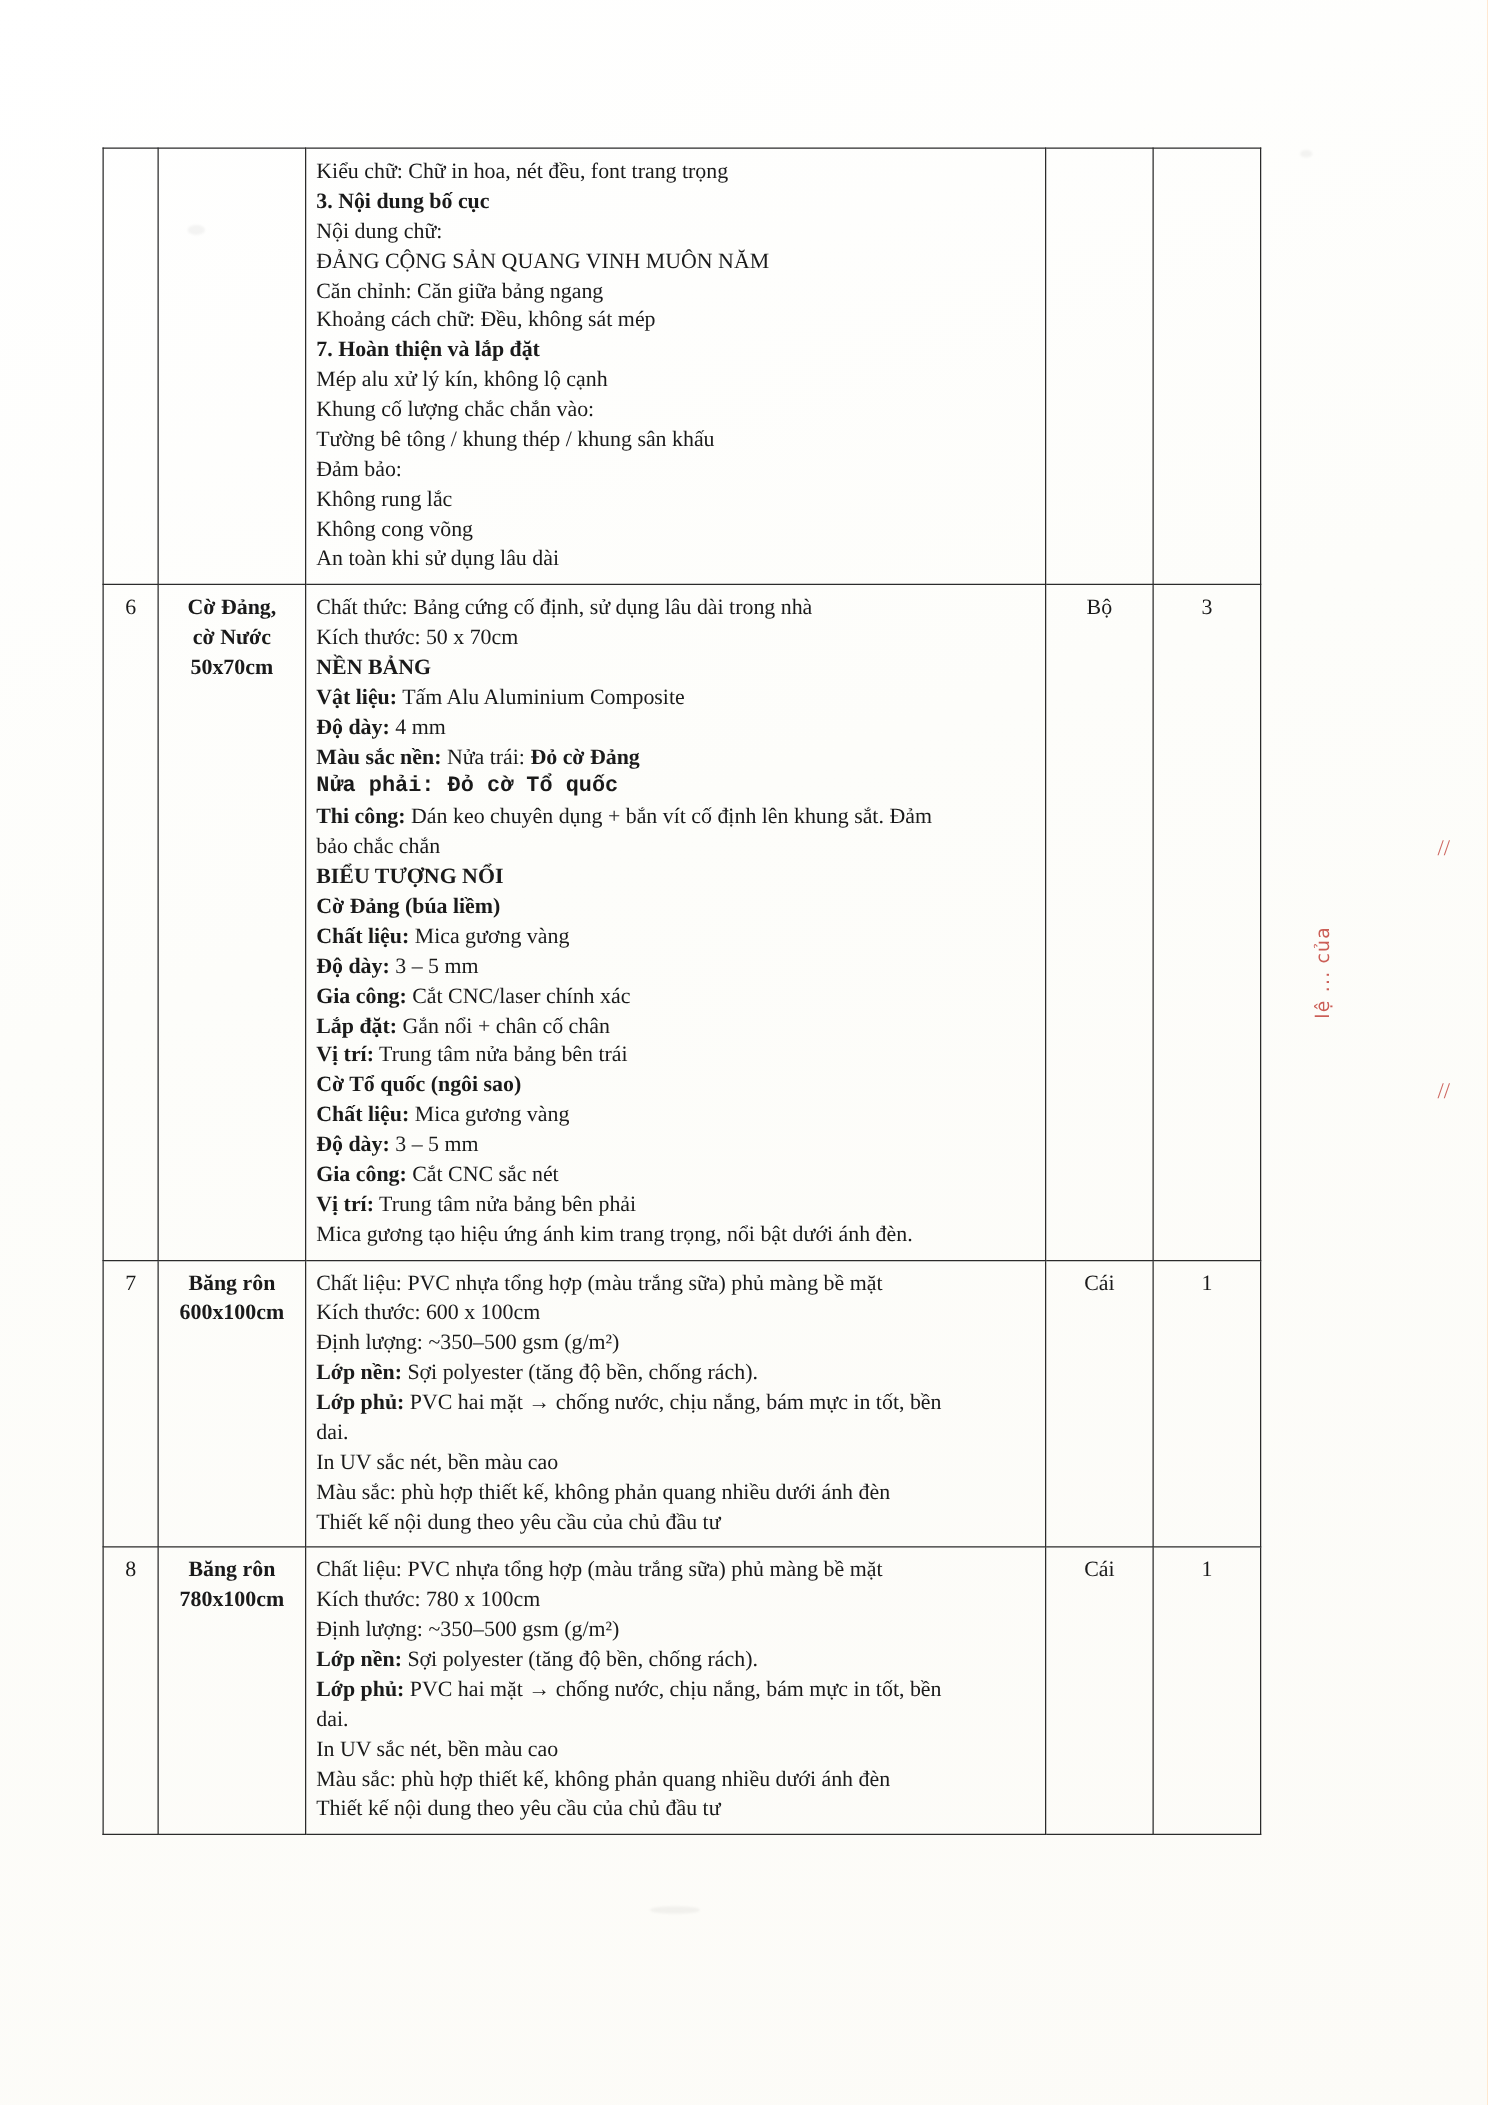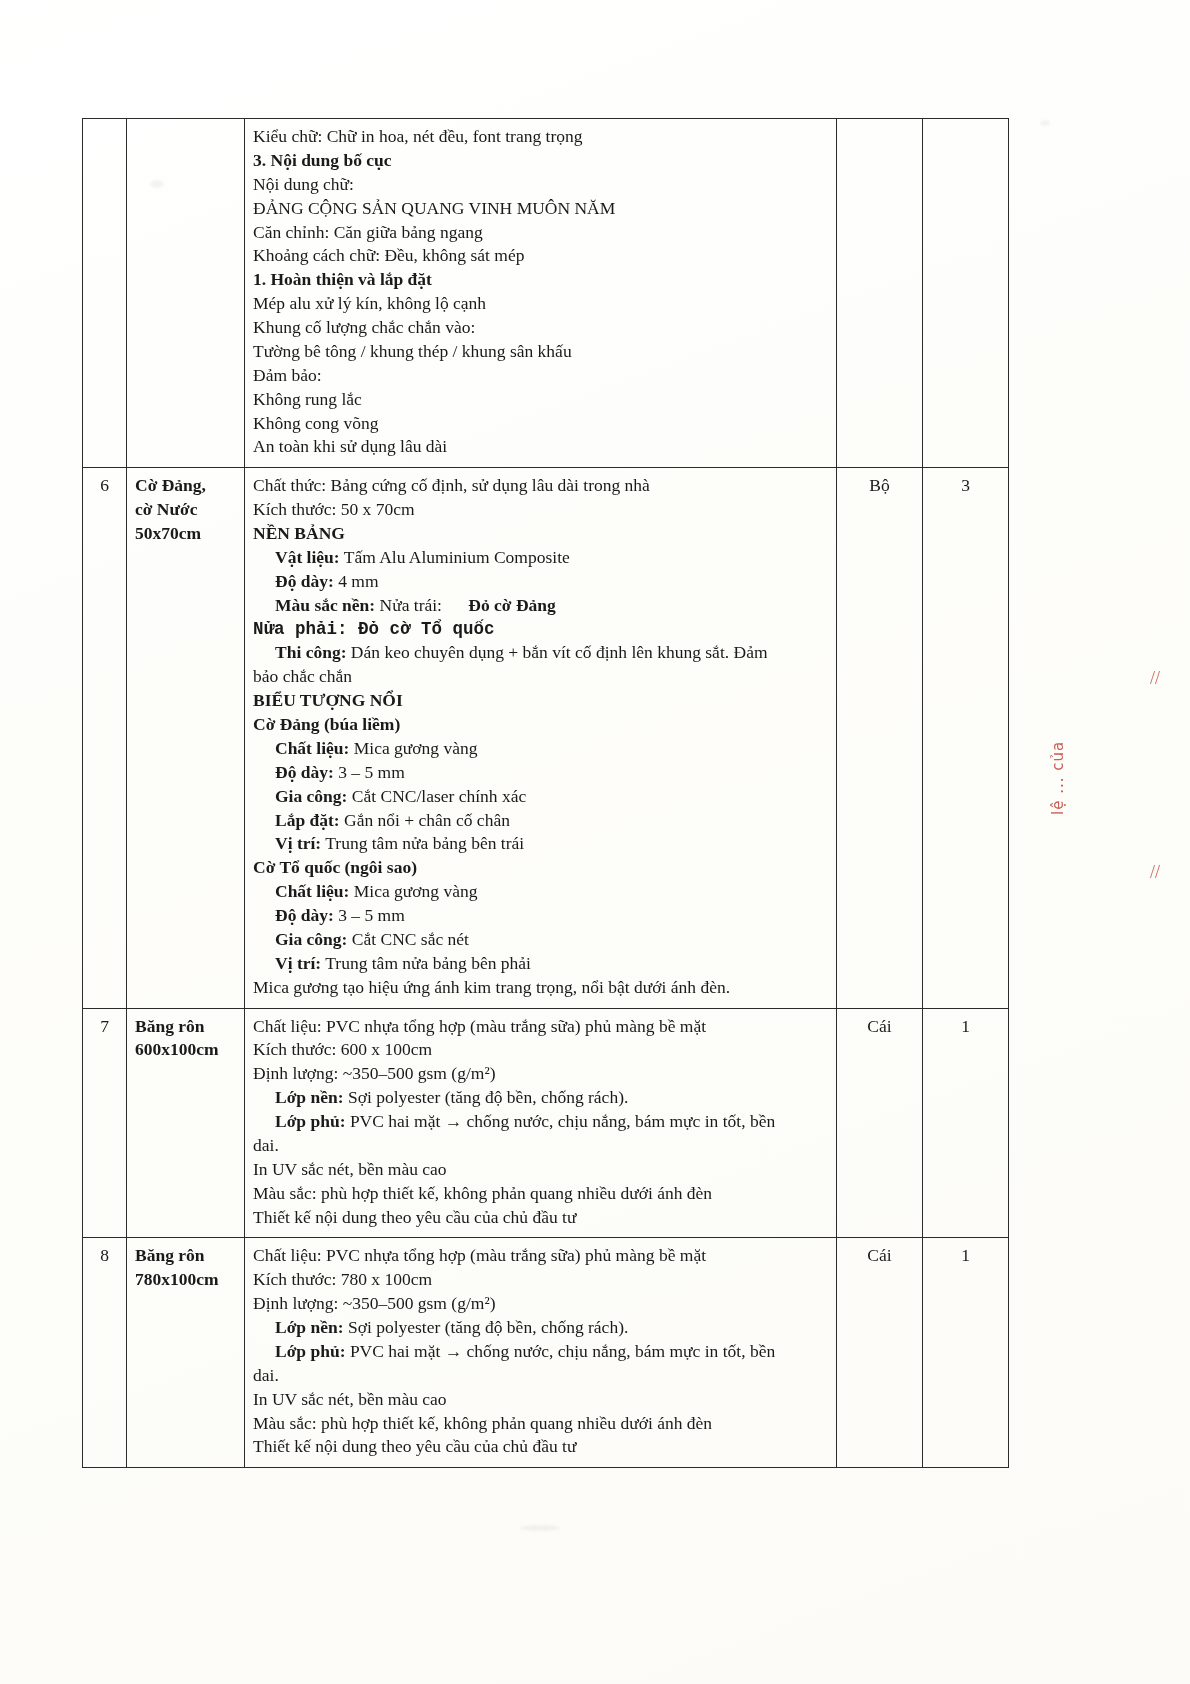--- a/index.html
+++ b/index.html
@@ -49,31 +49,32 @@
   col.c-desc { width: 592px; }
   col.c-unit { width: 86px; }
   col.c-qty  { width: 86px; }
 
   td.stt, td.unit, td.qty {
     text-align: center;
     vertical-align: middle;
     font-size: 18px;
   }
   td.name {
+    text-align: center;
     vertical-align: middle;
     font-weight: bold;
     font-size: 17.5px;
     line-height: 1.42;
     font-family: Liberation Serif, serif;
   }
   td.desc p {
     margin: 0;
     padding: 0;
   }
-  .b { font-weight: bold; margin-left: 22px; }
+  .b { font-weight: bold; }
   .indent { padding-left: 96px; font-family: Liberation Mono, monospace; }
 
   
   .margin-mark {
     position: absolute;
     right: 26px;
     top: 700px;
     width: 60px;
     height: 170px;
     color: #c2423a;
@@ -126,21 +127,21 @@
         <tr>
           <td class="stt"></td>
           <td class="name"></td>
           <td class="desc">
             <p>Kiểu chữ: Chữ in hoa, nét đều, font trang trọng</p>
             <p class="b">3. Nội dung bố cục</p>
             <p>Nội dung chữ:</p>
             <p>ĐẢNG CỘNG SẢN QUANG VINH MUÔN NĂM</p>
             <p>Căn chỉnh: Căn giữa bảng ngang</p>
             <p>Khoảng cách chữ: Đều, không sát mép</p>
-            <p class="b">1. Hoàn thiện và lắp đặt</p>
+            <p class="b">7. Hoàn thiện và lắp đặt</p>
             <p>Mép alu xử lý kín, không lộ cạnh</p>
             <p>Khung cố lượng chắc chắn vào:</p>
             <p>Tường bê tông / khung thép / khung sân khấu</p>
             <p>Đảm bảo:</p>
             <p>Không rung lắc</p>
             <p>Không cong võng</p>
             <p>An toàn khi sử dụng lâu dài</p>
           </td>
           <td class="unit"></td>
           <td class="qty"></td>

